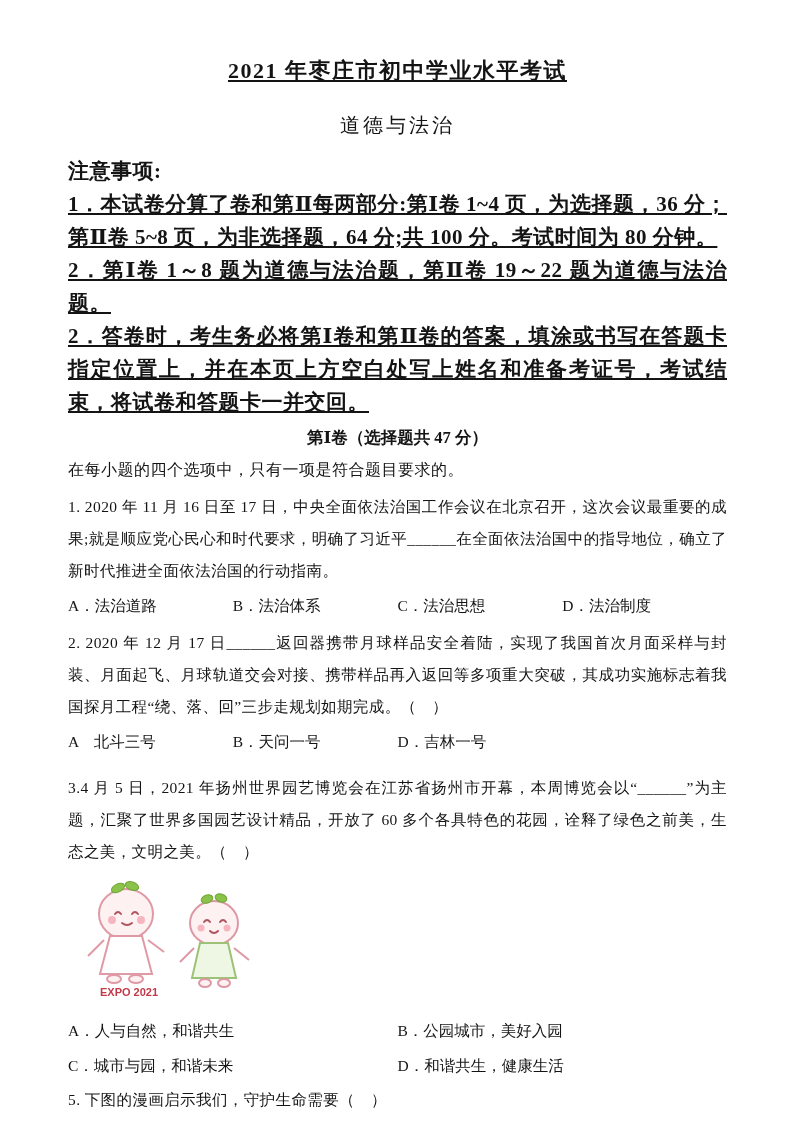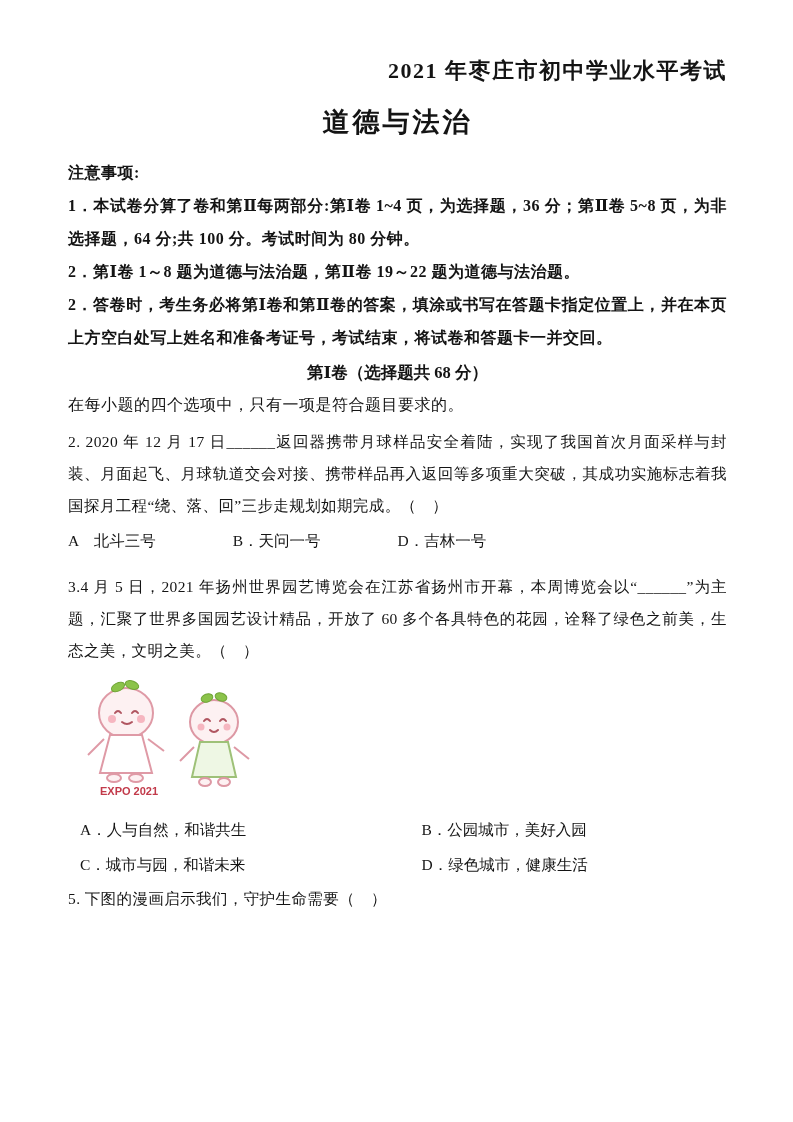--- a/index.html
+++ b/index.html
@@ -4,63 +4,70 @@
 <style>
   * { margin:0; padding:0; box-sizing:border-box; }
   html, body { background:#ffffff; }
   body {
     width:793px; height:1122px; overflow:hidden;
     font-family:"Liberation Serif","DejaVu Serif",serif;
     color:#141414;
   }
   .page { width:793px; height:1122px; padding:56px 66px 40px 68px; background:#fff; }
   .title {
-    text-align:right; font-size:22px; font-weight:700;
-    letter-spacing:1.5px; margin-bottom:18px;
+    text-align:center; font-size:22px; font-weight:700;
+    letter-spacing:1.5px; margin-bottom:26px;text-decoration:underline;
   }
   .subtitle {
-    text-align:center; font-size:27px; font-weight:700;
+    text-align:center; font-size:20px; font-weight:400;
     letter-spacing:3px; margin-bottom:16px;
   }
   .bold { font-weight:700; }
-  .line { font-size:16px; line-height:33px; letter-spacing:0.5px; }
-  .just { text-align:justify; }
+  .line { font-size:21px; line-height:33px; letter-spacing:0.5px; }
+  .just { text-align:justify;text-decoration:underline; }
   .notice { margin-bottom:0; }
   .section-heading {
     text-align:center; font-size:16.5px; font-weight:700;
     line-height:33px; margin-top:2px;
   }
   .section-note { font-size:16px; font-weight:400; line-height:32px; letter-spacing:0.5px; }
   .stem {
     font-size:15.5px; line-height:32px; letter-spacing:0.4px;
     text-align:justify; margin-top:5px;
   }
   .opts { display:flex; font-size:15.5px; line-height:33px; margin-top:2px; }
   .opts .opt { flex:0 0 25%; white-space:nowrap; }
-  .opts.two .opt { flex:0 0 50%;margin-left:12px; }
+  .opts.two .opt { flex:0 0 50%; }
   .q3-gap { margin-top:14px; }
   .mascot-wrap { margin:10px 0 8px 6px; width:195px; height:128px; }
   .q4 { margin-top:2px; }
 </style>
 </head>
 <body>
 
 <div class="page">
 
   <h1 class="title">2021 年枣庄市初中学业水平考试</h1>
   <h2 class="subtitle">道德与法治</h2>
 
   <p class="line bold">注意事项:</p>
   <p class="line bold just notice">1．本试卷分算了卷和第Ⅱ每两部分:第Ⅰ卷 1~4 页，为选择题，36 分；第Ⅱ卷 5~8 页，为非选择题，64 分;共 100 分。考试时间为 80 分钟。</p>
   <p class="line bold just notice">2．第Ⅰ卷 1～8 题为道德与法治题，第Ⅱ卷 19～22 题为道德与法治题。</p>
   <p class="line bold just notice">2．答卷时，考生务必将第Ⅰ卷和第Ⅱ卷的答案，填涂或书写在答题卡指定位置上，并在本页上方空白处写上姓名和准备考证号，考试结束，将试卷和答题卡一并交回。</p>
 
-  <h3 class="section-heading">第Ⅰ卷（选择题共 68 分）</h3>
+  <h3 class="section-heading">第Ⅰ卷（选择题共 47 分）</h3>
   <p class="section-note">在每小题的四个选项中，只有一项是符合题目要求的。</p>
 
+  <p class="stem">1. 2020 年 11 月 16 日至 17 日，中央全面依法治国工作会议在北京召开，这次会议最重要的成果;就是顺应党心民心和时代要求，明确了习近平______在全面依法治国中的指导地位，确立了新时代推进全面依法治国的行动指南。</p>
+  <div class="opts">
+    <span class="opt">A．法治道路</span>
+    <span class="opt">B．法治体系</span>
+    <span class="opt">C．法治思想</span>
+    <span class="opt">D．法治制度</span>
+  </div>
 
   <p class="stem">2. 2020 年 12 月 17 日______返回器携带月球样品安全着陆，实现了我国首次月面采样与封装、月面起飞、月球轨道交会对接、携带样品再入返回等多项重大突破，其成功实施标志着我国探月工程“绕、落、回”三步走规划如期完成。（　）</p>
   <div class="opts">
     <span class="opt">A　北斗三号</span>
     <span class="opt">B．天问一号</span>
     <span class="opt">D．吉林一号</span>
   </div>
 
   <p class="stem q3-gap">3.4 月 5 日，2021 年扬州世界园艺博览会在江苏省扬州市开幕，本周博览会以“______”为主题，汇聚了世界多国园艺设计精品，开放了 60 多个各具特色的花园，诠释了绿色之前美，生态之美，文明之美。（　）</p>
 
@@ -110,18 +117,18 @@
       <text x="26" y="118" font-size="11" font-weight="bold" fill="#c23a4a" font-family="Liberation Sans, sans-serif">EXPO 2021</text>
     </svg>
   </div>
 
   <div class="opts two">
     <span class="opt">A．人与自然，和谐共生</span>
     <span class="opt">B．公园城市，美好入园</span>
   </div>
   <div class="opts two">
     <span class="opt">C．城市与园，和谐未来</span>
-    <span class="opt">D．绿色城市，健康生活</span>
+    <span class="opt">D．和谐共生，健康生活</span>
   </div>
 
   <p class="stem q4">5. 下图的漫画启示我们，守护生命需要（　）</p>
 
 </div>
 
 </body></html>

